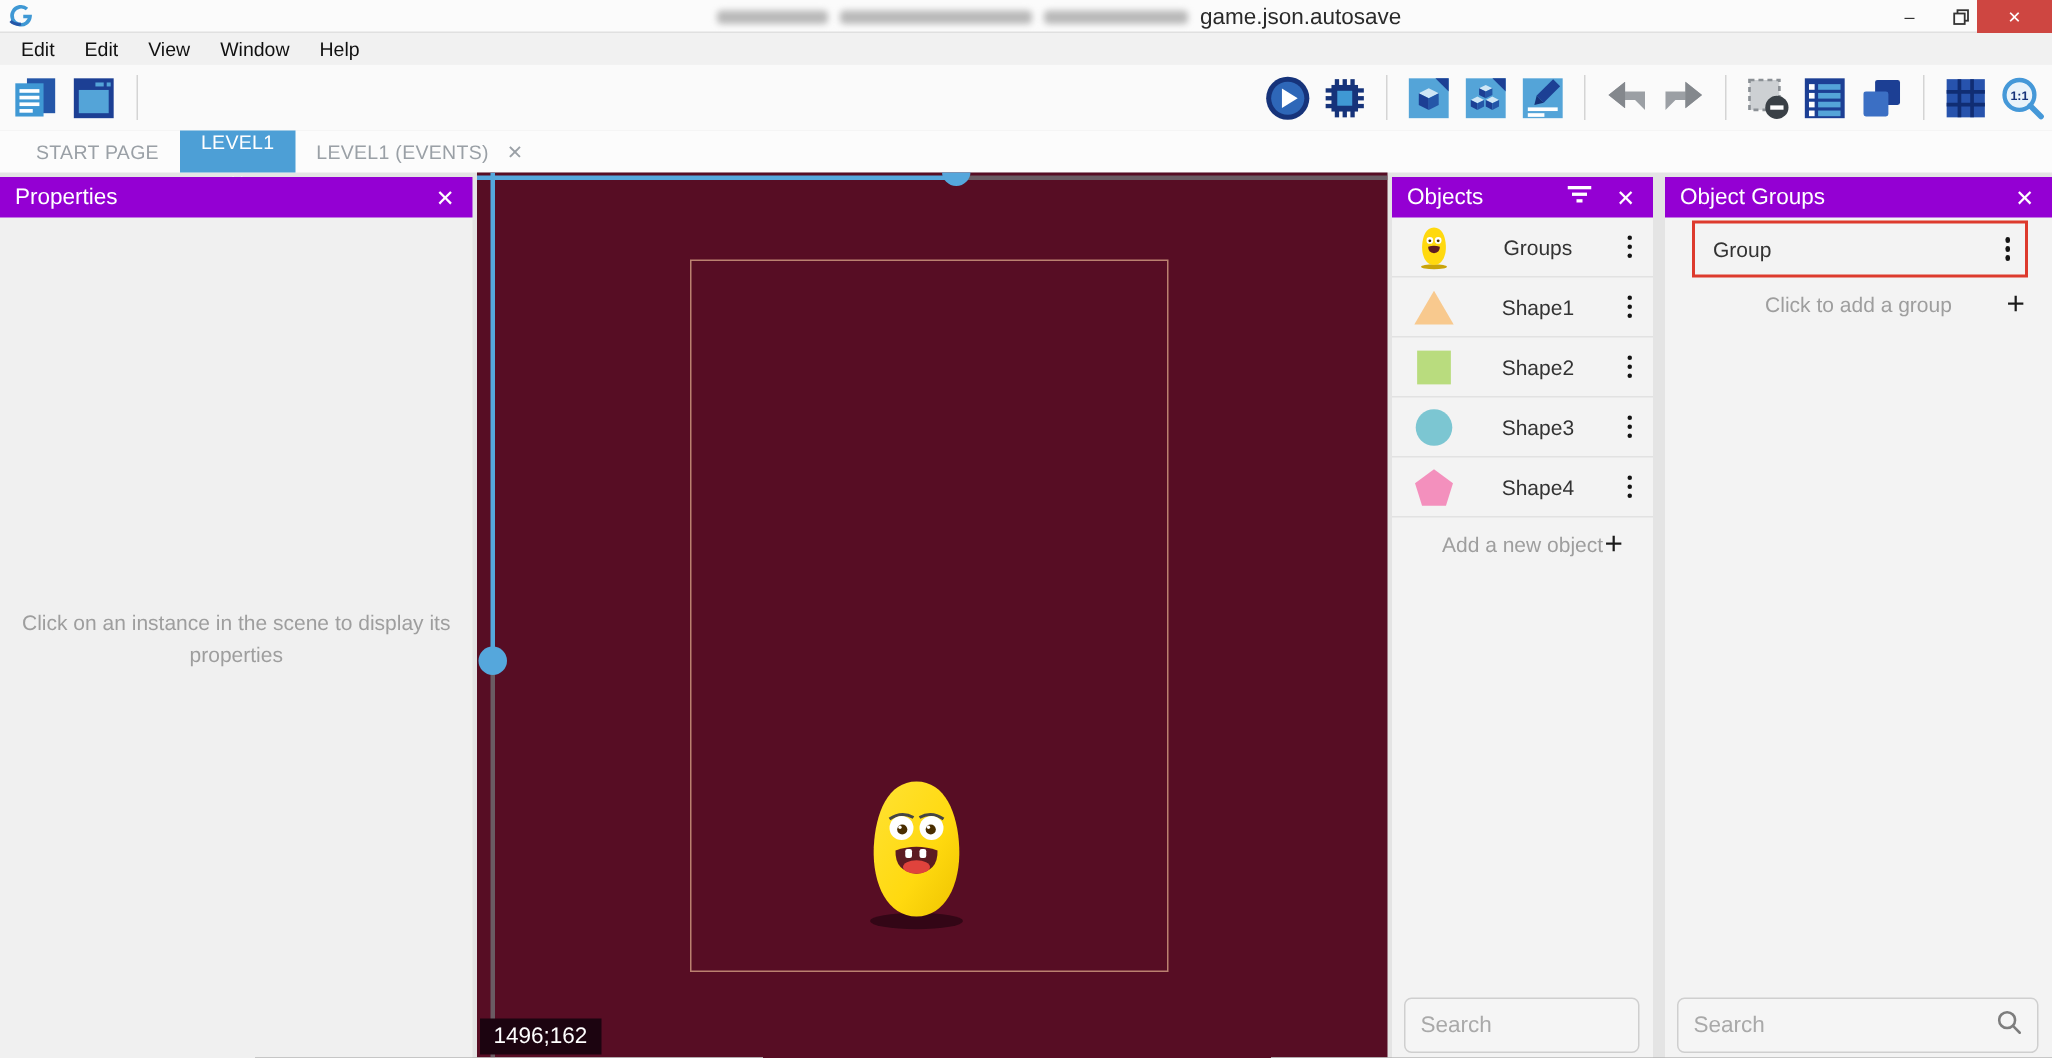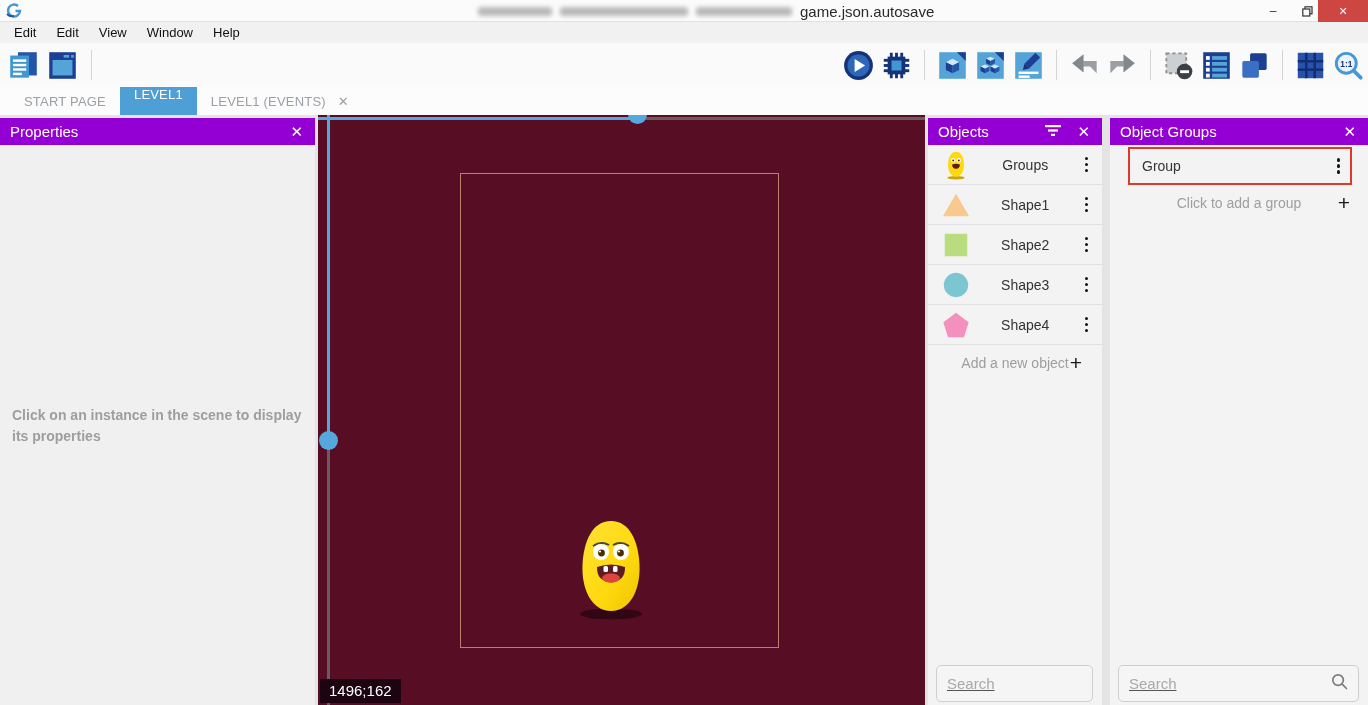--- a/index.html
+++ b/index.html
@@ -39,42 +39,42 @@
 
   
   .panel { position:absolute; top:118px; bottom:0; background:#f3f3f3; }
   .panel-header { height:27px; color:#fff; display:flex; align-items:center; padding:0 10px; }
   .panel-title { flex:1; font-size:15px; }
   .panel-x { font-size:15px; color:#fff; padding:0 2px; }
   .hdr-icon { margin-right:14px; }
 
   
   .props { left:0; width:315px; background:#f0f0f0; }
-  .props-msg { margin:260px 12px 0; text-align:left; font-size:14px; line-height:21px; color:#9e9e9e;font-weight:bold; }
+  .props-msg { margin:260px 12px 0; text-align:center; font-size:14px; line-height:21px; color:#9e9e9e; }
 
   
   .canvas { position:absolute; left:318px; top:115px; width:607px; height:590px; overflow:hidden; }
   .scene-rect { position:absolute; left:142px; top:58px; width:319px; height:475px; border:1px solid #bb8170; }
   .hscroll-line { position:absolute; left:0; top:2px; height:3px; }
   .vscroll-line { position:absolute; left:9px; width:3px; }
   .scroll-handle { position:absolute; width:19px; height:19px; border-radius:50%; }
   .coords { position:absolute; left:2px; bottom:2px; padding:3px 9px 4px; background:#1c0410; color:#fefefe; font-size:15px; }
 
   
   .objects { left:928px; width:174px; }
   .groups { left:1110px; width:258px; }
   .obj-row { height:40px; display:flex; align-items:center; padding:0 8px 0 12px; border-bottom:1px solid #e2e2e2; }
   .obj-thumb { width:32px; height:32px; display:flex; align-items:center; justify-content:center; }
   .obj-label { flex:1; text-align:center; font-size:14px; color:#333; }
   .kebab { display:flex; flex-direction:column; gap:2.5px; padding:4px 6px; }
   .kebab i { width:3.5px; height:3.5px; border-radius:50%; background:#141414; }
   .add-row { position:relative; height:36px; display:flex; align-items:center; justify-content:center; font-size:14px; color:#9e9e9e; }
   .add-plus { position:absolute; right:18px; font-size:21px; color:#1a1a1a; font-weight:400; }
   .search-box { position:absolute; bottom:3px; left:8px; right:9px; height:37px; border:1px solid #cfcfcf; border-radius:5px; display:flex; align-items:center; padding:0 10px; background:#f5f5f5; }
-  .search-box input { border:none; outline:none; background:transparent; flex:1; font-size:15px; color:#555; font-family:"Liberation Sans",sans-serif;text-decoration:underline; }
+  .search-box input { border:none; outline:none; background:transparent; flex:1; font-size:15px; color:#555; font-family:"Liberation Sans",sans-serif; }
   .search-box input::placeholder { color:#a9a9a9; }
 
   
   .group-row { margin:2px 16px 0 18px; height:38px; display:flex; align-items:center; padding:0 4px 0 12px; background:#f3f3f3; }
   .group-label { flex:1; font-size:14px; color:#333; }
 </style>
 </head>
 <body>
 
 <div id="app">

